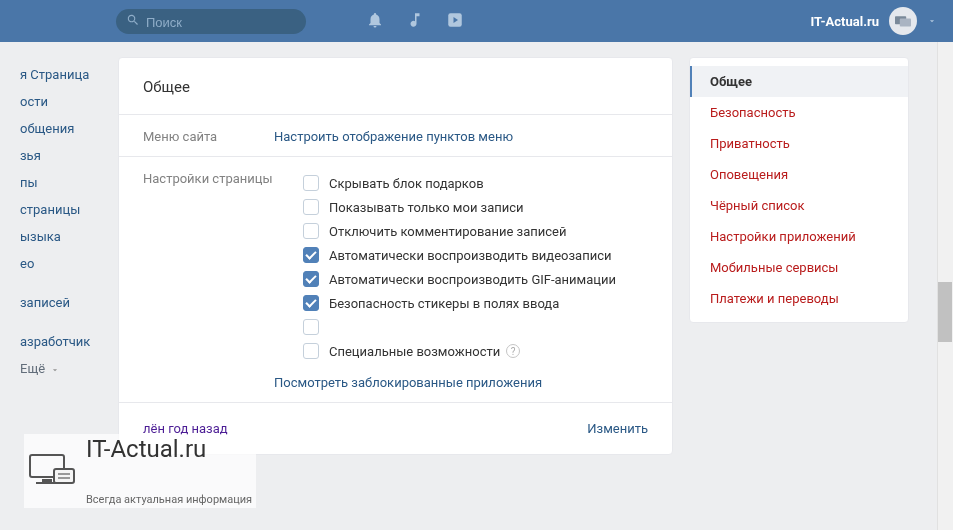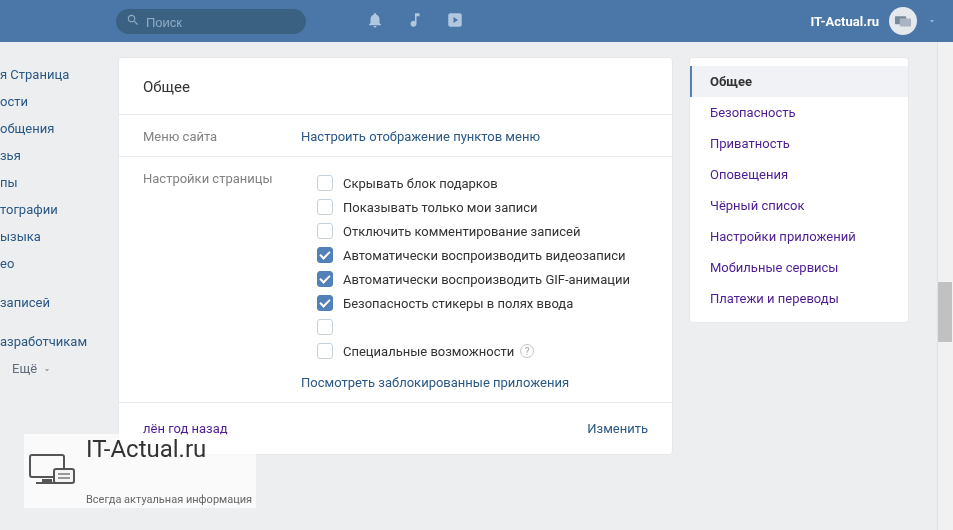--- a/index.html
+++ b/index.html
@@ -65,60 +65,61 @@
       align-items: center;
       justify-content: center;
     }
     .chevron svg { fill: #b0c7de; }
     .container {
       display: flex;
       padding: 15px 0 0 0;
     }
     .left-nav {
       width: 90px;
-      padding: 4px 0 0 0;
+      padding: 4px 0 0 20px;
       font-size: 13px;
       color: #2a5885;
     }
     .left-nav div { padding: 6px 0; cursor: pointer; white-space: nowrap; overflow: hidden; }
-    .left-nav .more { color: #626d7a; margin-left: 12px; }
+    .left-nav .more { color: #626d7a; }
     .left-nav .more svg { fill: #939393; vertical-align: middle; margin-left: 2px; }
     .main-col {
       width: 555px;
       background: #fff;
       border: 1px solid #e7e8ec;
       border-radius: 4px;
       margin-left: 28px;
     }
     .main-header {
       padding: 20px 24px 18px;
       font-size: 15px;
       color: #333;
     }
     .separator { border-top: 1px solid #e7e8ec; }
     .setting-row {
       display: flex;
       padding: 14px 0 12px;
     }
     .setting-label {
-      width: 182px;
+      width: 155px;
       padding-left: 24px;
       color: #828282;
       font-size: 13px;
     }
     .setting-content {
       flex: 1;
     }
     .link { color: #2a5885; cursor: pointer; font-size: 13px; }
     .checkbox-row {
       display: flex;
       align-items: center;
       padding: 4px 16px;
       font-size: 13px;
       color: #333;
+      margin-left: 13px;
     }
     .checkbox {
       width: 16px;
       height: 16px;
       border: 1px solid #c5d0db;
       border-radius: 3px;
       margin-right: 10px;
       display: inline-flex;
       align-items: center;
       justify-content: center;
@@ -161,21 +162,21 @@
       background: #fff;
       border: 1px solid #e7e8ec;
       border-radius: 4px;
       margin-left: 16px;
       width: 220px;
       padding: 8px 0;
       align-self: flex-start;
     }
     .right-tabs div {
       padding: 8px 20px;
-      color: #4c1d95;
+      color: #b91c1c;
       font-size: 13px;
       cursor: pointer;
     }
     .right-tabs .active {
       color: #333;
       font-weight: bold;
       border-left: 2px solid #5181b8;
       background: #f0f2f5;
       padding-left: 18px;
     }
@@ -263,21 +264,21 @@
   </div>
 </div>
 
 <div class="container">
   <div class="left-nav">
     <div>я Страница</div>
     <div>ости</div>
     <div>общения</div>
     <div>зья</div>
     <div>пы</div>
-    <div>тографии</div>
+    <div>страницы</div>
     <div>ызыка</div>
     <div>ео</div>
     <div></div>
     <div>записей</div>
     <div></div>
     <div>азработчикам</div>
     <div class="more">
       <span>Ещё</span>
       <svg width="10" height="10" viewBox="0 0 24 24">
           <path d="M7 10l5 5 5-5z"></path>

